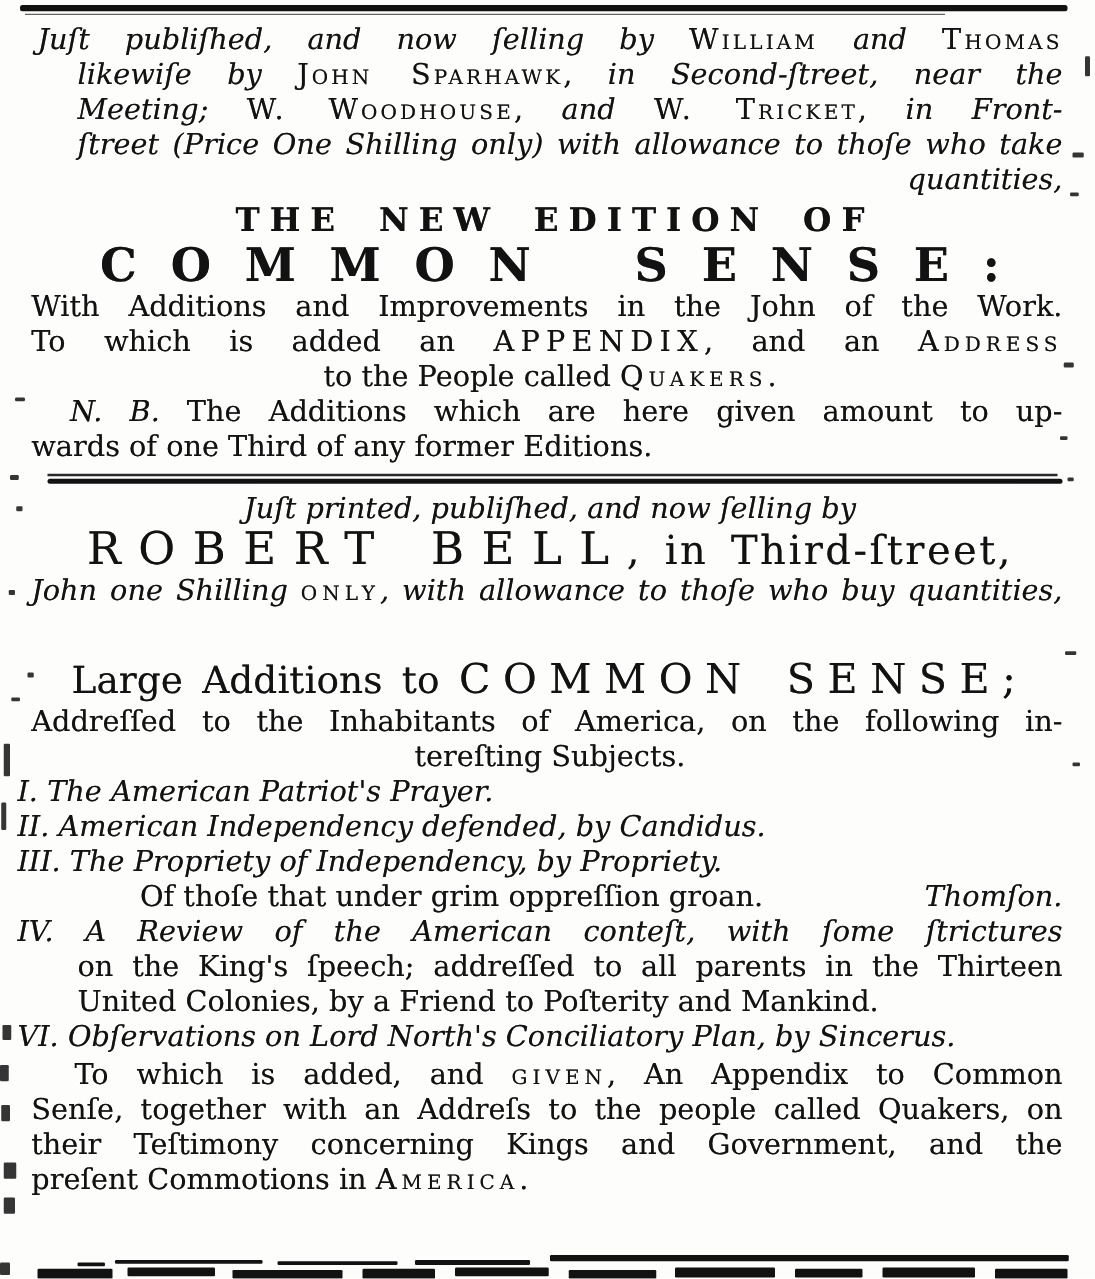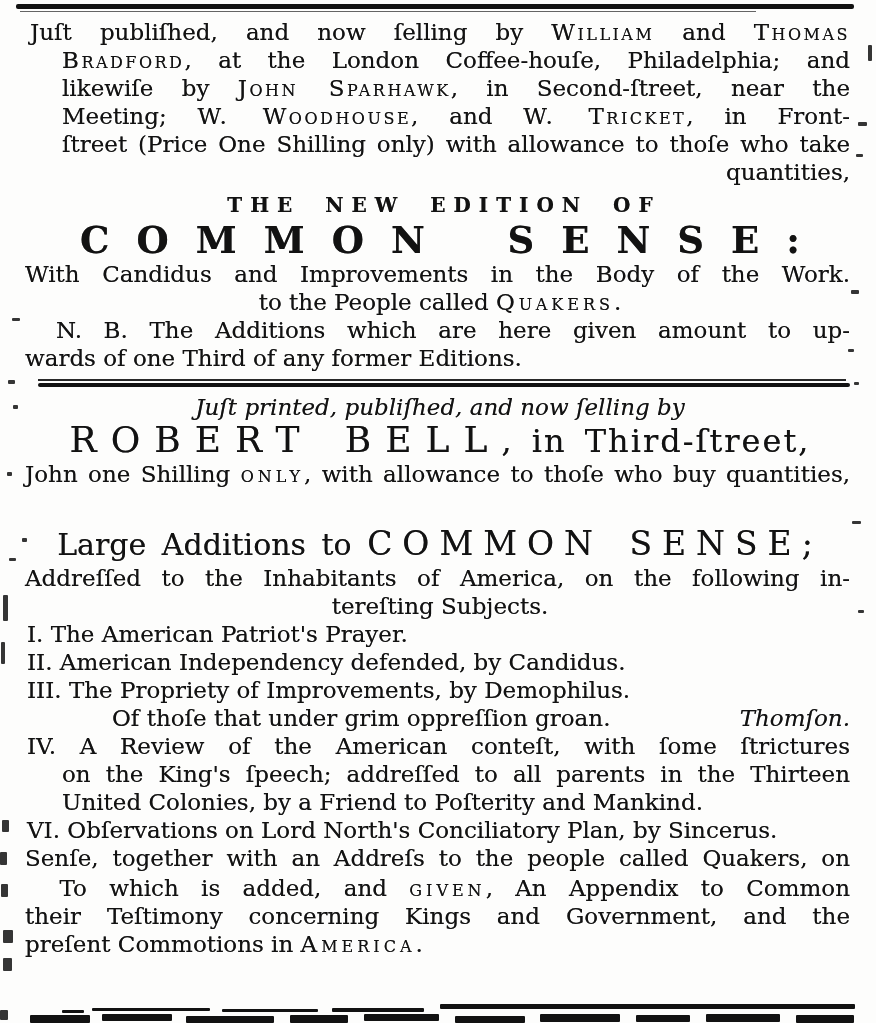--- a/index.html
+++ b/index.html
@@ -25,34 +25,34 @@
     font-size:23px;line-height:28px;
     margin:0 26px 0 30px;
     text-shadow:0 0 .5px rgba(10,10,10,.6);
     white-space:nowrap;
   }
   .j{text-align:justify;text-align-last:justify;white-space:normal;}
   .first{margin-left:30px;}
   .ind{margin-left:62px;text-align:right;}
   .flush{margin-left:25px;}
   .nb{margin-left:56px;}
-  .li{margin-left:27px;}
+  .li{margin-left:14px;font-style:italic;}
   .li-cont{margin-left:62px;}
   .poem{margin-left:112px;}
   .poem-attr{display:flex;margin-left:112px;white-space:normal;}
   .center{text-align:center;}
   .it-center{font-style:italic;text-align:center;}
-  .h-edition{font-size:20px;line-height:30px;letter-spacing:8px;word-spacing:10px;
+  .h-edition{font-size:26px;line-height:30px;letter-spacing:8px;word-spacing:10px;
              text-align:center;padding-left:8px;margin-top:4px;font-weight:bold;}
   .h-common{font-size:37px;line-height:40px;letter-spacing:27px;word-spacing:16px;
             text-align:center;padding-left:27px;font-weight:bold;}
   .h-bell{font-size:32px;line-height:38px;text-align:center;letter-spacing:2px;word-spacing:6px;}
   .h-large{font-size:30px;line-height:38px;text-align:center;word-spacing:6px;margin-top:37px;}
   
-  .s-it{}
+  .s-it{font-style:italic;}
   .s-sc{font-variant:small-caps;letter-spacing:2.5px;}
   .s-scw{font-variant:small-caps;letter-spacing:4px;}
   .s-caps{letter-spacing:5px;}
   .s-bell{font-size:36px;letter-spacing:14px;margin-top:28px;}
   .s-lg{font-size:33px;letter-spacing:10px;}
   .s-it-right{font-style:italic;margin-left:auto;}
   
   .frag{position:absolute;background:var(--ink);border-radius:1px;}
   
   .speck{position:absolute;background:var(--ink);opacity:.85;border-radius:1px;}
@@ -60,56 +60,56 @@
 </head>
 <body>
 
 <div class="sheet">
 
   <div class="rule-top"></div>
   <div class="rule-top-echo"></div>
 
   <div>
       <div class="line first j"><span class="s-it">Juſt publiſhed, and now ſelling by </span><span class="s-sc">William</span><span class="s-it"> and </span><span class="s-sc">Thomas</span></div>
-      <div class="line ind j"><span class="s-sc">Bradford</span><span>, </span><span class="s-it">at the London Coffee-houſe, Philadelphia; and</span></div>
       <div class="line ind j"><span class="s-it">likewiſe by </span><span class="s-sc">John Sparhawk</span><span>, </span><span class="s-it">in Second-ſtreet, near the</span></div>
       <div class="line ind j"><span class="s-it">Meeting; </span><span class="s-sc">W. Woodhouse</span><span>, </span><span class="s-it">and </span><span class="s-sc">W. Tricket</span><span>, </span><span class="s-it">in Front-</span></div>
       <div class="line ind j"><span class="s-it">ſtreet (Price One Shilling only) with allowance to thoſe who take</span></div>
       <div class="line ind"><span class="s-it">quantities,</span></div>
       <div class="line h-edition"><span>THE NEW EDITION OF</span></div>
       <div class="line h-common"><span>COMMON SENSE:</span></div>
-      <div class="line flush j"><span>With Candidus and Improvements in the Body of the Work.</span></div>
+      <div class="line flush j"><span>With Additions and Improvements in the John of the Work.</span></div>
+      <div class="line flush j"><span>To which is added an </span><span class="s-caps">APPENDIX</span><span>, and an </span><span class="s-scw">Address</span></div>
       <div class="line center"><span>to the People called </span><span class="s-scw">Quakers</span><span>.</span></div>
       <div class="line nb j"><span class="s-it">N. B.</span><span> The Additions which are here given amount to up-</span></div>
       <div class="line flush"><span>wards of one Third of any former Editions.</span></div>
     </div>
 
   <div class="rule-mid-thin"></div>
   <div class="rule-mid"></div>
 
   <div>
       <div class="line it-center"><span class="s-it">Juſt printed, publiſhed, and now ſelling by</span></div>
       <div class="line h-bell"><span class="s-bell">ROBERT BELL</span><span>, in Third-ſtreet,</span></div>
       <div class="line flush j"><span class="s-it">John one Shilling </span><span class="s-scw">only</span><span class="s-it">, with allowance to thoſe who buy quantities,</span></div>
       <div class="line h-large"><span>Large Additions to </span><span class="s-lg">COMMON SENSE;</span></div>
       <div class="line flush j"><span>Addreſſed to the Inhabitants of America, on the following in-</span></div>
       <div class="line center"><span>tereſting Subjects.</span></div>
       <div class="line li"><span>I. The American Patriot's Prayer.</span></div>
       <div class="line li"><span>II. American Independency defended, by Candidus.</span></div>
-      <div class="line li"><span>III. The Propriety of Improvements, by Demophilus.</span></div>
+      <div class="line li"><span>III. The Propriety of Independency, by Propriety.</span></div>
       <div class="line poem-attr">
         <span>Of thoſe that under grim oppreſſion groan.</span>
         <span class="s-it-right">Thomſon.</span>
       </div>
       <div class="line li j"><span>IV. A Review of the American conteſt, with ſome ſtrictures</span></div>
       <div class="line li-cont j"><span>on the King's ſpeech; addreſſed to all parents in the Thirteen</span></div>
       <div class="line li-cont"><span>United Colonies, by a Friend to Poſterity and Mankind.</span></div>
       <div class="line li"><span>VI. Obſervations on Lord North's Conciliatory Plan, by Sincerus.</span></div>
+      <div class="line pind j flush" style="margin-top: 2px;"><span>  To which is added, and </span><span class="s-scw">given</span><span>, An Appendix to Common</span></div>
       <div class="line flush j"><span>Senſe, together with an Addreſs to the people called Quakers, on</span></div>
-      <div class="line pind j flush" style="margin-top: 2px;"><span>  To which is added, and </span><span class="s-scw">given</span><span>, An Appendix to Common</span></div>
       <div class="line flush j"><span>their Teſtimony concerning Kings and Government, and the</span></div>
       <div class="line flush"><span>preſent Commotions in </span><span class="s-scw">America</span><span>.</span></div>
     </div>
 
   <div>
     <i class="frag" style="left:62px;top:1010px;width:22px;height:3px"></i>
     <i class="frag" style="left:92px;top:1008px;width:118px;height:3px"></i>
     <i class="frag" style="left:222px;top:1009px;width:96px;height:3px"></i>
     <i class="frag" style="left:332px;top:1008px;width:92px;height:4px"></i>
     <i class="frag" style="left:440px;top:1004px;width:415px;height:5px"></i>

